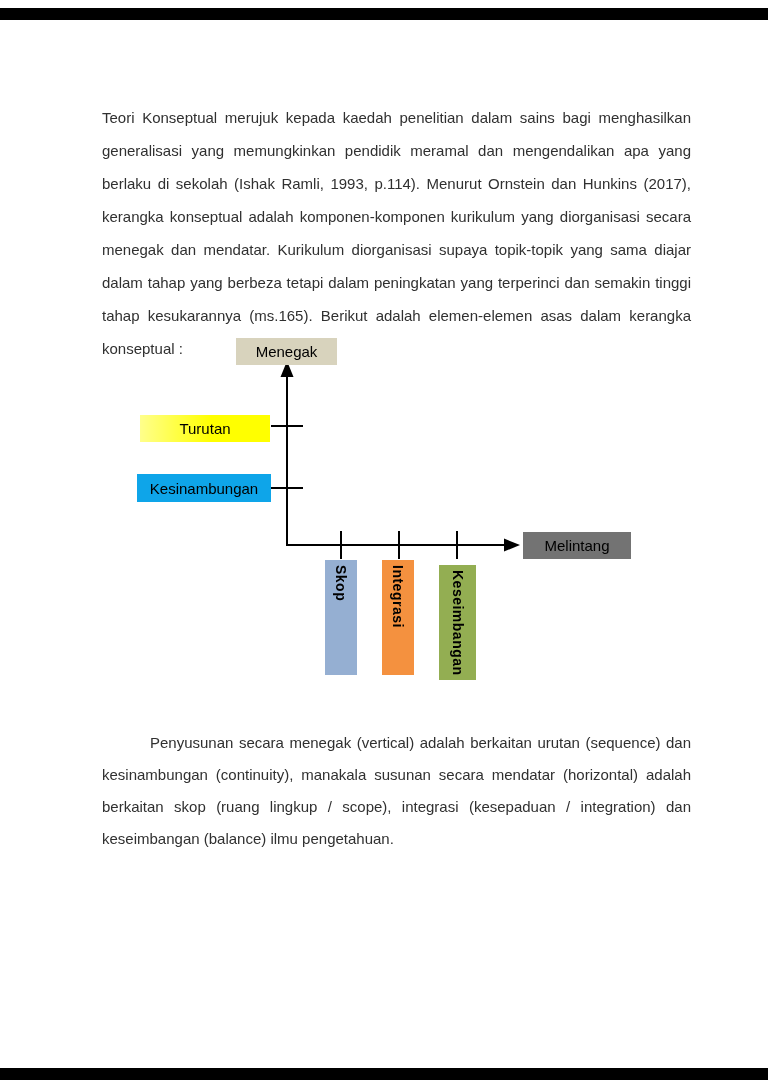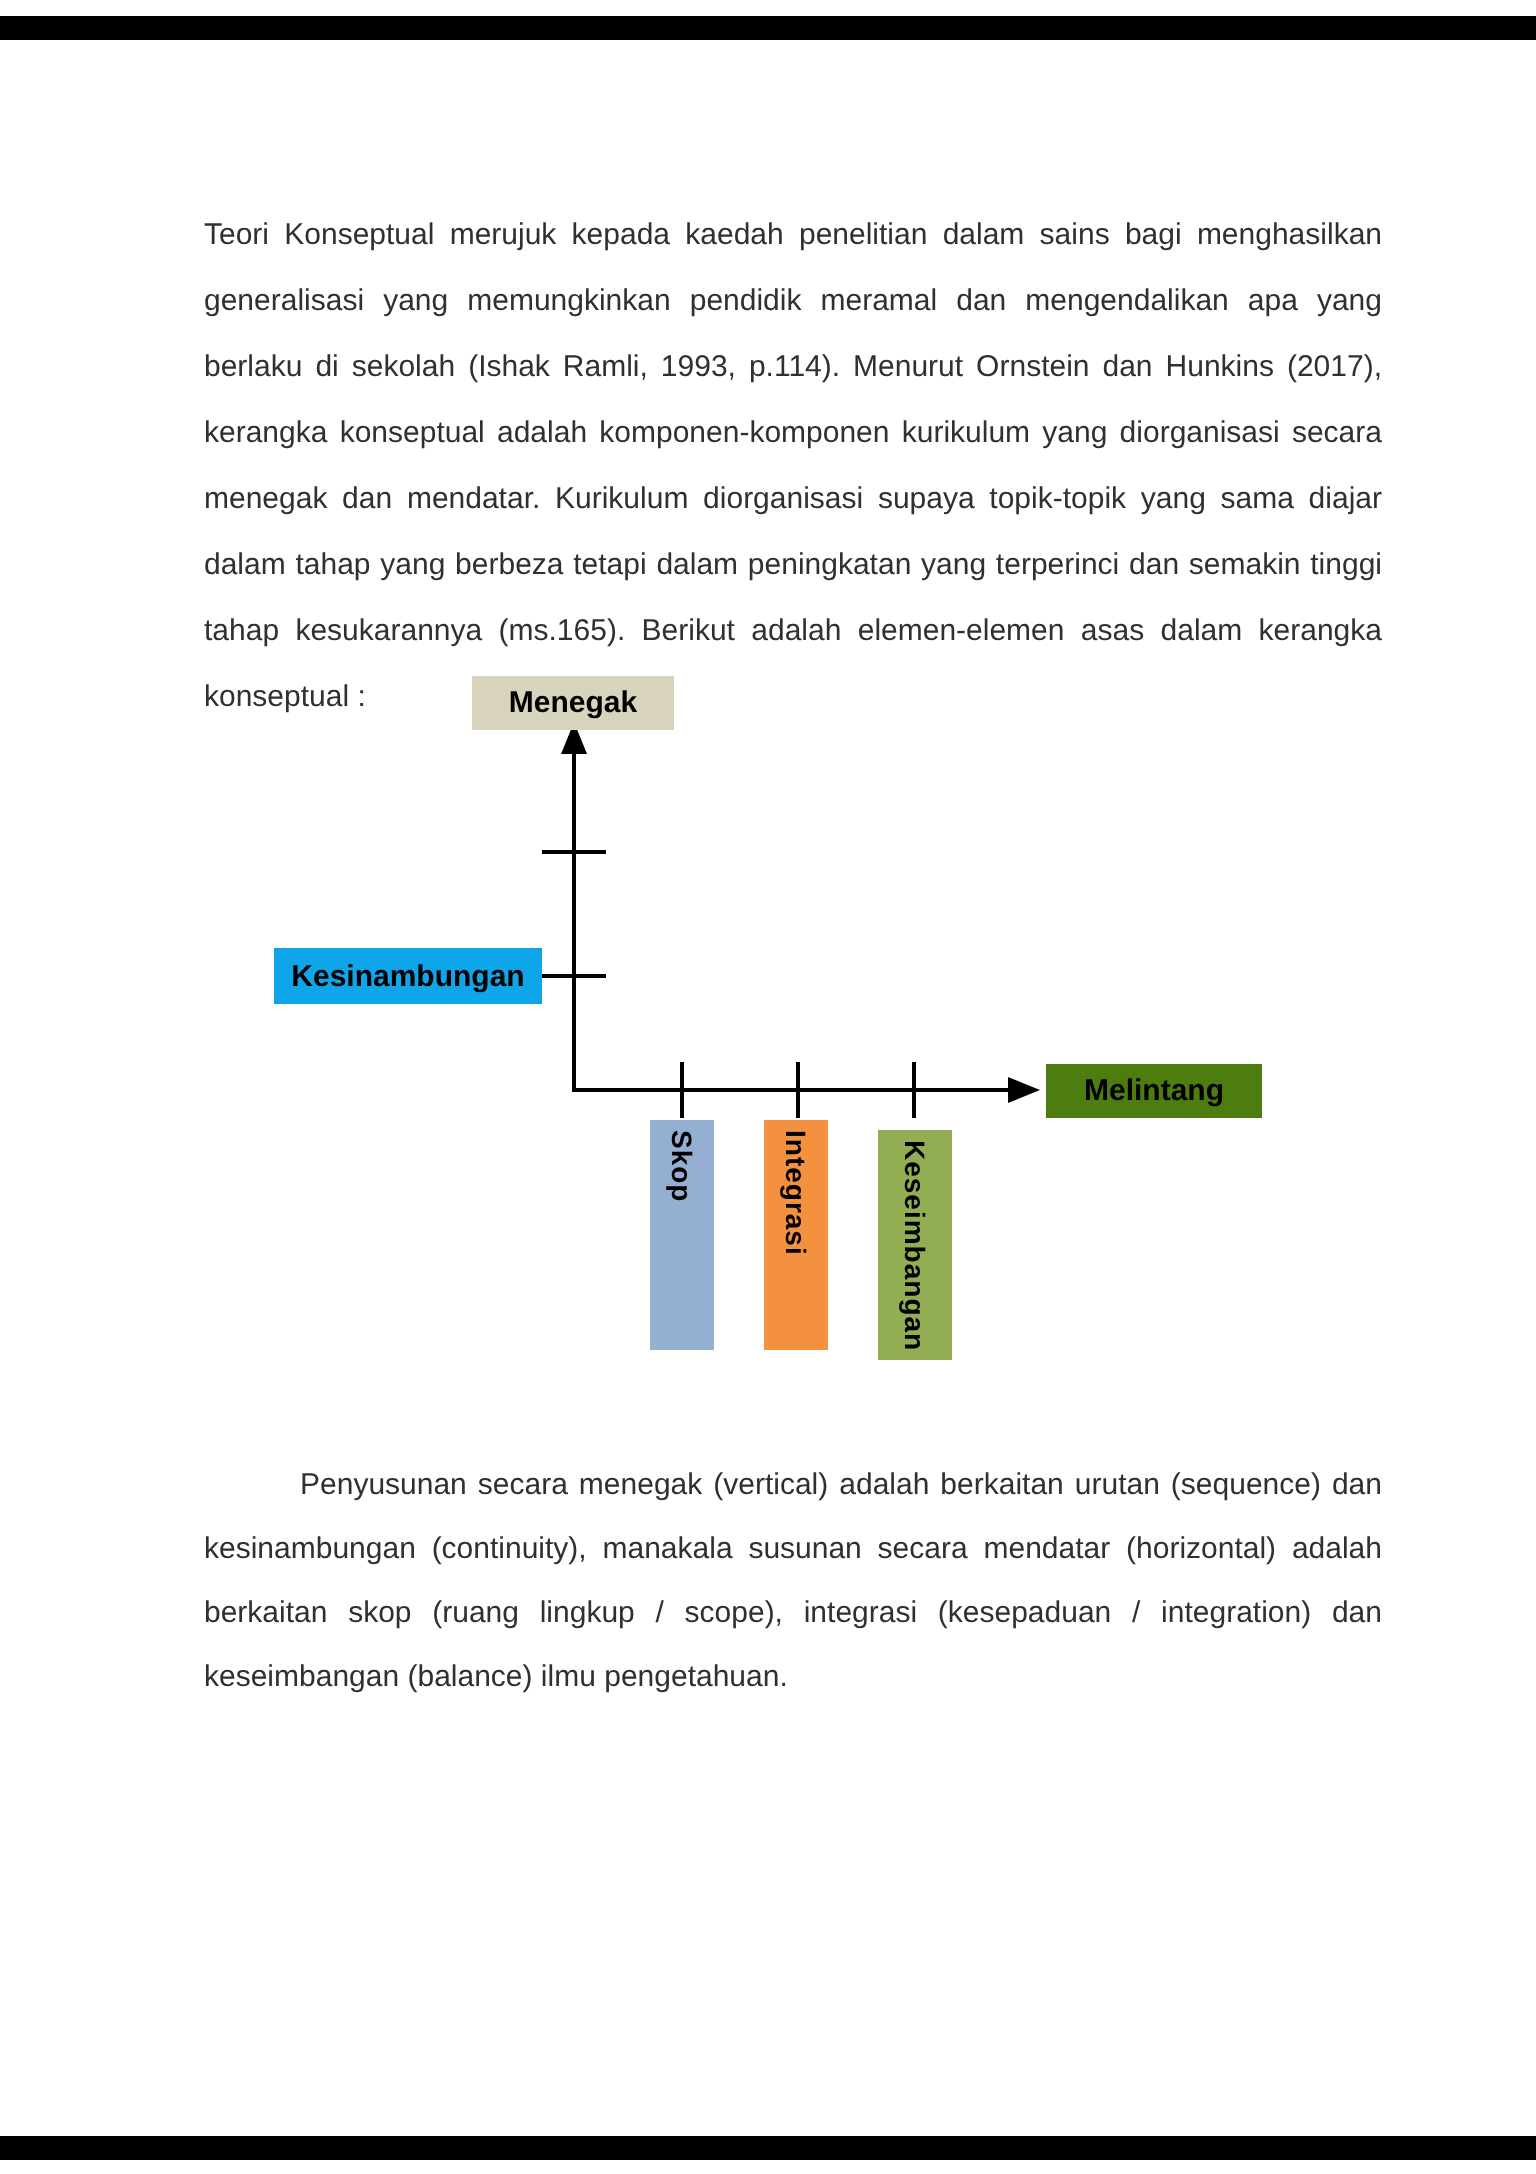--- a/index.html
+++ b/index.html
@@ -52,21 +52,21 @@
   }
   .diagram svg {
     position: absolute;
     left: 0;
     top: 0;
   }
 
   .labelbox {
     position: absolute;
     font-size: 15px;
-    font-weight: bold;
+    font-weight: normal;
     color: #000;
     display: flex;
     align-items: center;
     justify-content: center;
     box-sizing: border-box;
   }
   .axisbox {  }
   .turutan {
     background-image: linear-gradient(90deg, rgba(255,255,255,0.55), rgba(255,255,255,0) 55%);
   }
@@ -112,24 +112,25 @@
 
       <polygon points="520,215 504,208.5 504,221.5" fill="#000"></polygon>
 
       <line x1="341" y1="201" x2="341" y2="229" stroke="#000" stroke-width="2"></line>
       <line x1="399" y1="201" x2="399" y2="229" stroke="#000" stroke-width="2"></line>
       <line x1="457" y1="201" x2="457" y2="229" stroke="#000" stroke-width="2"></line>
     </svg>
 
     <div class="labelbox axisbox" style="left: 236px; top: 8px; width: 101px; height: 27px; background-color: rgb(216, 211, 189);">Menegak</div>
 
+    <div class="labelbox turutan" style="left: 140px; top: 85px; width: 130px; height: 27px; background-color: rgb(255, 255, 0);">Turutan</div>
 
     <div class="labelbox" style="left: 137px; top: 144px; width: 134px; height: 28px; background-color: #0ea5e9;">Kesinambungan</div>
 
-    <div class="labelbox axisbox" style="left: 523px; top: 202px; width: 108px; height: 27px; background-color: #4d7c0f;">Melintang</div>
+    <div class="labelbox axisbox" style="left: 523px; top: 202px; width: 108px; height: 27px; background-color: #737373;">Melintang</div>
 
     <div class="vbar" style="left: 325px; top: 230px; width: 32px; height: 115px; background-color: rgb(149, 175, 210);">
       <span>Skop</span>
     </div>
 
     <div class="vbar" style="left: 382px; top: 230px; width: 32px; height: 115px; background-color: rgb(244, 145, 63);">
       <span>Integrasi</span>
     </div>
 
     <div class="vbar" style="left: 439px; top: 235px; width: 37px; height: 115px; background-color: rgb(147, 174, 82);">

